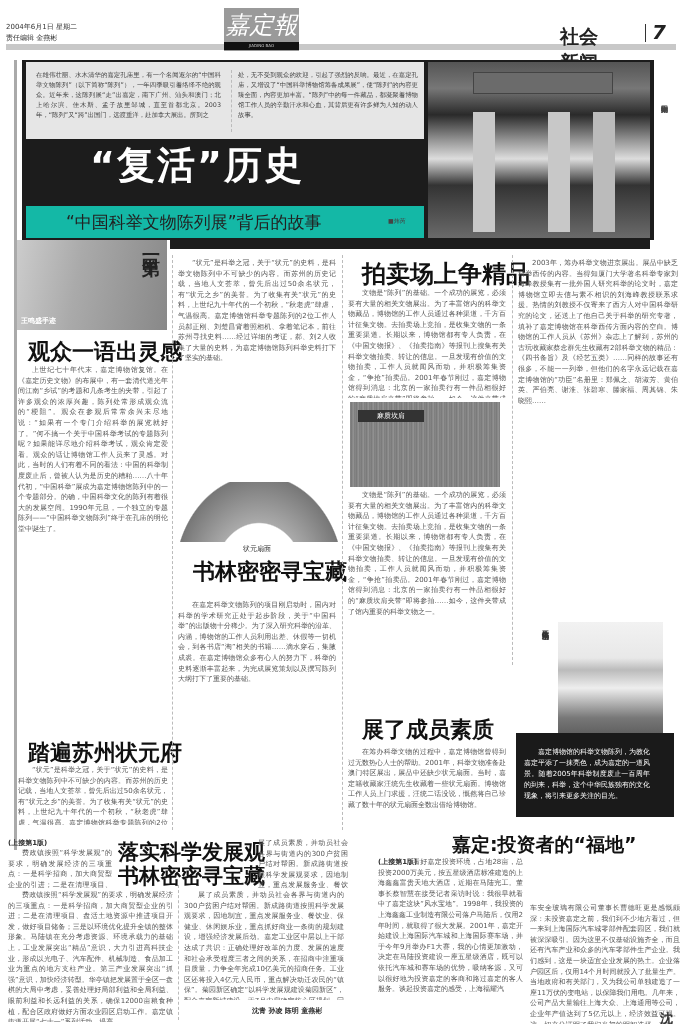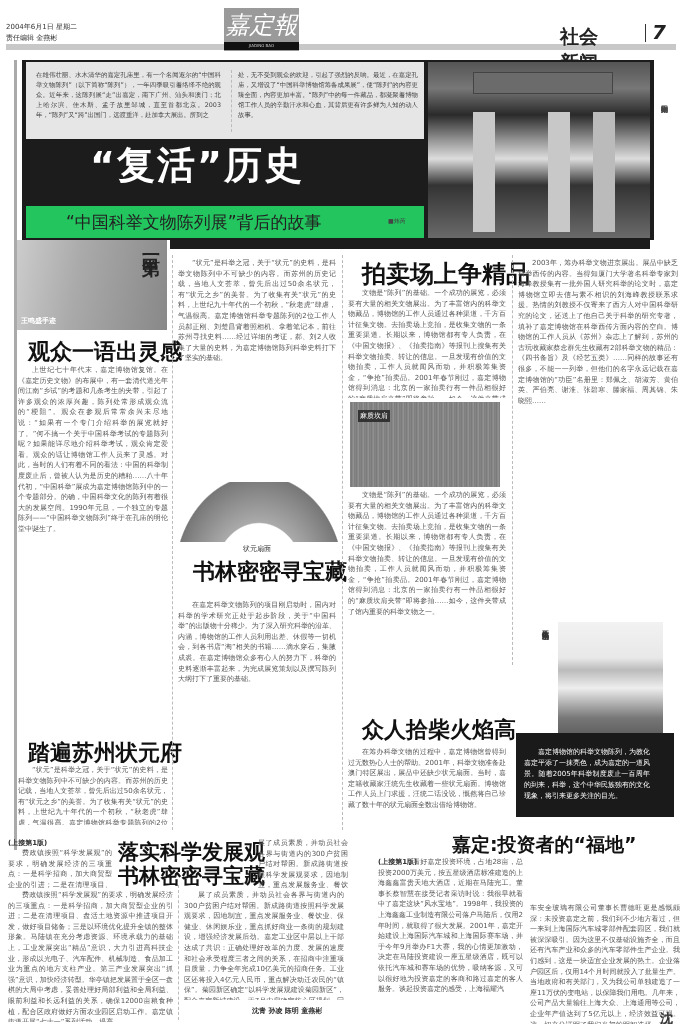--- a/index.html
+++ b/index.html
@@ -27,21 +27,21 @@
 </div>
 
 <div class="abs" style="left:14px;top:60px;width:3px;height:790px;background:#aaa;"></div>
 <div class="abs" style="left:22px;top:60px;width:632px;height:180px;background:#1c1c1c;"></div>
 <div class="abs" style="left:26px;top:62px;width:398px;height:77px;background:#e6e6e6;padding:8px 10px;">
   <div class="small" style="position:absolute;left:10px;top:8px;width:185px;height:62px;overflow:hidden;font-size:6.4px;line-height:10px;color:#444;">在雄伟壮丽、水木清华的嘉定孔庙里，有一个名闻遐尔的“中国科举文物陈列”（以下简称“陈列”），一年四季吸引着络绎不绝的观众。近年来，这陈列展“走”出嘉定，南下广州、汕头和澳门；北上哈尔滨、佳木斯、孟子故里邹城，直至首都北京。2003年，“陈列”又“跨”出国门，远渡重洋，赴加拿大展出。所到之</div>
   <div class="abs dash" style="left:205px;top:8px;height:62px;"></div>
   <div class="small" style="position:absolute;left:212px;top:8px;width:180px;height:62px;overflow:hidden;font-size:6.4px;line-height:10px;color:#444;">处，无不受到观众的欢迎，引起了强烈的反响。最近，在嘉定孔庙，又增设了“中国科举博物馆筹备成果展”，使“陈列”的内容更臻全面，内容更加丰富。“陈列”中的每一件藏品，都凝聚着博物馆工作人员的辛勤汗水和心血，其背后更有许多鲜为人知的动人故事。</div>
 </div>
 <div class="abs" style="left:90px;top:140px;width:260px;font-size:38px;font-weight:900;color:#fff;letter-spacing:2px;font-family:'DejaVu Sans',sans-serif;">“复活”历史</div>
-<div class="abs" style="left:26px;top:206px;width:398px;height:32px;background:#22c55e;">
+<div class="abs" style="left:26px;top:206px;width:398px;height:32px;background:#14b8a6;">
   <div class="abs" style="left:40px;top:5px;font-size:17px;color:#222;">“中国科举文物陈列展”背后的故事</div>
   <div class="abs" style="left:362px;top:11px;font-size:6px;color:#444;">■炜芮</div>
 </div>
 <div class="abs photo" style="left:428px;top:62px;width:222px;height:176px;background:linear-gradient(180deg,#555 0%,#777 15%,#2a2a2a 30%,#999 45%,#ddd 55%,#333 70%,#6a6a6a 100%);">
   <div class="abs" style="left:45px;top:10px;width:140px;height:22px;background:#6b6b6b;border:1px solid #444;"></div>
   <div class="abs" style="left:45px;top:50px;width:22px;height:120px;background:#c8c8c8;"></div>
   <div class="abs" style="left:120px;top:50px;width:22px;height:120px;background:#c8c8c8;"></div>
   <div class="abs" style="left:165px;top:50px;width:22px;height:120px;background:#bbb;"></div>
 </div>
 <div class="abs" style="left:658px;top:100px;width:10px;font-size:7px;line-height:9px;color:#444;writing-mode:vertical-rl;">中国科举文物陈列</div>
@@ -62,24 +62,24 @@
 <div class="abs" style="left:180px;top:482px;width:158px;height:60px;background:radial-gradient(ellipse at 50% 160%,#fff 40%,#aaa 41%,#777 75%,#fff 76%);"></div>
 <div class="abs" style="left:243px;top:544px;font-size:7px;color:#333;">状元扇面</div>
 <div class="abs hd" style="left:193px;top:557px;font-size:22px;">书林密密寻宝藏</div>
 <div class="abs small" style="left:178px;top:586px;width:158px;height:240px;overflow:hidden;text-indent:2em;margin-top:14px;">在嘉定科举文物陈列的项目刚启动时，国内对科举的学术研究正处于起步阶段，关于“中国科举”的出版物十分稀少。为了深入研究科举的沿革、内涵，博物馆的工作人员利用出差、休假等一切机会，到各书店“淘”相关的书籍……滴水穿石，集腋成裘。在嘉定博物馆众多有心人的努力下，科举的史料逐渐丰富起来，为完成展览策划以及撰写陈列大纲打下了重要的基础。</div>
 
 <div class="abs dash" style="left:342px;top:255px;height:575px;"></div>
 
 <div class="abs hd" style="left:362px;top:258px;font-size:24px;">拍卖场上争精品</div>
 <div class="abs small" style="left:348px;top:288px;width:158px;height:110px;overflow:hidden;text-indent:2em;">文物是“陈列”的基础。一个成功的展览，必须要有大量的相关文物展出。为了丰富馆内的科举文物藏品，博物馆的工作人员通过各种渠道，千方百计征集文物。去拍卖场上竞拍，是收集文物的一条重要渠道。长期以来，博物馆都有专人负责，在《中国文物报》、《拍卖指南》等报刊上搜集有关科举文物拍卖、转让的信息。一旦发现有价值的文物拍卖，工作人员就闻风而动，并积极筹集资金，“争抢”拍卖品。2001年春节刚过，嘉定博物馆得到消息：北京的一家拍卖行有一件品相很好的“麻质坎肩夹带”即将参拍……如今，这件夹带成了馆内重要的科举文物之一。</div>
 <div class="abs photo" style="left:350px;top:402px;width:150px;height:85px;background:repeating-linear-gradient(90deg,#888 0,#777 2px,#999 3px,#777 5px);">
-  <div class="abs" style="left:8px;top:8px;font-size:7px;color:#fff;background:#333;padding:1px 2px;">麻质坎肩</div>
+  <div class="abs" style="left:8px;top:8px;font-size:7px;color:#fff;background:#333;padding:1px 19px;">麻质坎肩</div>
 </div>
 <div class="abs small" style="left:348px;top:490px;width:158px;height:215px;overflow:hidden;text-indent:2em;">文物是“陈列”的基础。一个成功的展览，必须要有大量的相关文物展出。为了丰富馆内的科举文物藏品，博物馆的工作人员通过各种渠道，千方百计征集文物。去拍卖场上竞拍，是收集文物的一条重要渠道。长期以来，博物馆都有专人负责，在《中国文物报》、《拍卖指南》等报刊上搜集有关科举文物拍卖、转让的信息。一旦发现有价值的文物拍卖，工作人员就闻风而动，并积极筹集资金，“争抢”拍卖品。2001年春节刚过，嘉定博物馆得到消息：北京的一家拍卖行有一件品相很好的“麻质坎肩夹带”即将参拍……如今，这件夹带成了馆内重要的科举文物之一。</div>
-<div class="abs hd" style="left:362px;top:715px;font-size:22px;">众人拾柴火焰高</div>
+<div class="abs hd" style="left:362px;top:715px;font-size:22px;">展了成员素质</div>
 <div class="abs small" style="left:348px;top:747px;width:158px;height:80px;overflow:hidden;text-indent:2em;">在筹办科举文物的过程中，嘉定博物馆曾得到过无数热心人士的帮助。2001年，科举文物准备赴澳门特区展出，展品中还缺少状元扇面。当时，嘉定籍收藏家汪统先生收藏着一些状元扇面。博物馆工作人员上门求援，汪统二话没说，慨然将自己珍藏了数十年的状元扇面全数出借给博物馆。</div>
 
 <div class="abs dash" style="left:512px;top:255px;height:410px;"></div>
 
 <div class="abs small" style="left:518px;top:258px;width:160px;height:365px;overflow:hidden;text-indent:2em;">2003年，筹办科举文物进京展出。展品中缺乏科举西传的内容。当得知厦门大学著名科举专家刘海峰教授集有一批外国人研究科举的论文时，嘉定博物馆立即去信与素不相识的刘海峰教授联系求援。热情的刘教授不仅寄来了西方人对中国科举研究的论文，还送上了他自己关于科举的研究专著，填补了嘉定博物馆在科举西传方面内容的空白。博物馆的工作人员从《苏州》杂志上了解到，苏州的古玩收藏家蔡念群先生收藏有2部科举文物的精品：《四书备旨》及《经艺五类》……同样的故事还有很多，不能一一列举，但他们的名字永远记载在嘉定博物馆的“功臣”名册里：郑佩之、胡淑芳、黄伯英、严伯亮、谢淮、张碧寒、滕家福、周其锦、朱晓熙……</div>
 <div class="abs" style="left:540px;top:625px;font-size:7px;line-height:10px;font-weight:bold;color:#333;writing-mode:vertical-rl;height:60px;">王敬铭 山水画</div>
 <div class="abs" style="left:558px;top:622px;width:105px;height:120px;background:linear-gradient(180deg,#f2f2f2 0%,#e8e8e8 30%,#bbb 40%,#eee 55%,#777 80%,#555 100%);"></div>
 <div class="abs" style="left:516px;top:733px;width:158px;height:84px;background:#1a1a1a;padding:14px 24px 6px 8px;">
   <div style="font-size:7px;line-height:11px;color:#fff;text-indent:2em;text-align:justify;">嘉定博物馆的科举文物陈列，为教化嘉定平添了一抹亮色，成为嘉定的一道风景。随着2005年科举制度废止一百周年的到来，科举，这个中华民族独有的文化现象，将引来更多关注的目光。</div>
 </div>

